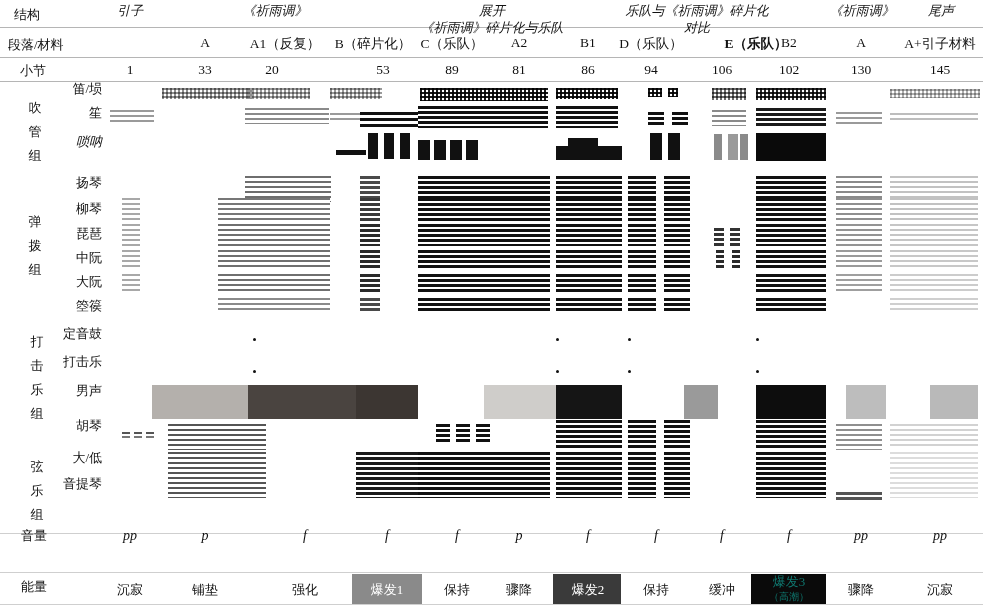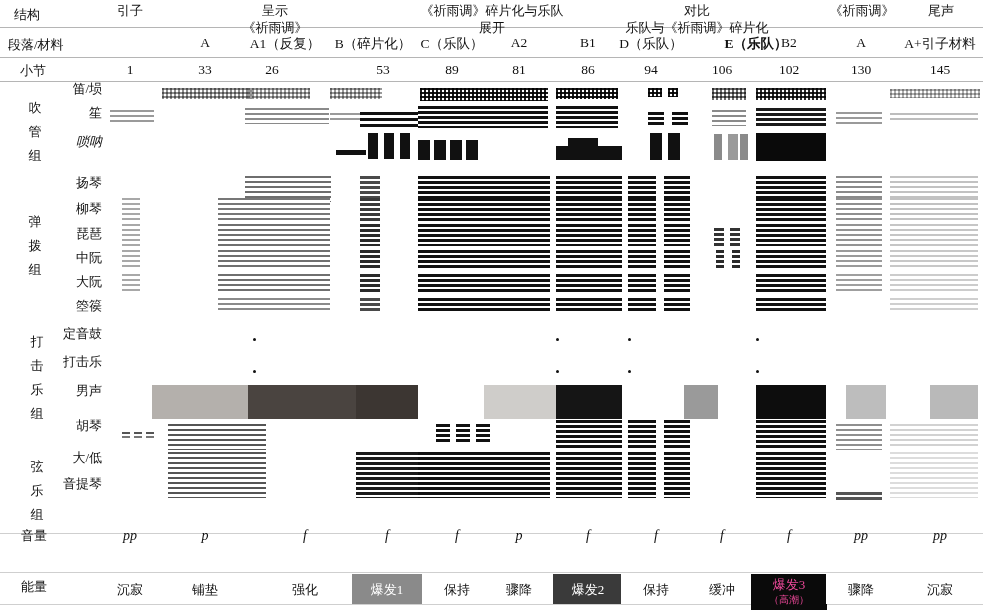--- a/index.html
+++ b/index.html
@@ -3,21 +3,21 @@
 <meta charset="utf-8">
 <style>
   html,body{margin:0;padding:0;background:#ffffff;}
   body{width:983px;height:611px;font-family:"Liberation Serif", serif;color:#111;overflow:hidden;}
   #sheet{position:relative;width:983px;height:611px;}
 
   .rowline{position:absolute;left:0;width:983px;height:1px;background:#cfcfcf;}
   .hdr-sep{background:#b5b5b5;}
 
   .lbl{position:absolute;font-size:13px;color:#111;white-space:nowrap;}
-  .grp{position:absolute;font-size:13px;color:#111;text-align:center;line-height:17px;}
+  .grp{position:absolute;font-size:13px;color:#111;text-align:center;line-height:17px;font-style:italic;}
 
   .rowlabel{position:absolute;font-size:13px;color:#111;text-align:right;white-space:nowrap;}
   .hdrlabel{position:absolute;font-size:13.5px;color:#111;text-align:center;white-space:nowrap;}
 
   .bar{position:absolute;}
   .energy{position:absolute;display:flex;align-items:center;justify-content:center;font-size:13px;line-height:15px;text-align:center;}
   .dyn{position:absolute;font-size:14px;text-align:center;font-family:"Liberation Serif",serif;font-style:italic;}
   .dot{position:absolute;width:3px;height:3px;background:#111;border-radius:50%;}
 </style>
 </head>
@@ -34,30 +34,29 @@
 
   <div class="lbl" style="left:14px;top:6px;">结构</div>
   <div class="lbl" style="left:8px;top:36px;">段落/材料</div>
   <div class="lbl" style="left:20px;top:62px;">小节</div>
 
   <div class="grp" id="secs">
       <div class="grp" style="left: 40px; top: 2px; width: 180px;">
         <div>引子</div>
       </div>
       <div class="grp" style="left: 185px; top: 2px; width: 180px;">
-        <div>呈示</div>
         <div>《祈雨调》</div>
       </div>
       <div class="grp" style="left: 402px; top: 2px; width: 180px;">
+        <div>展开</div>
         <div>《祈雨调》碎片化与乐队</div>
-        <div>展开</div>
       </div>
       <div class="grp" style="left: 607px; top: 2px; width: 180px;">
+        <div>乐队与《祈雨调》碎片化</div>
         <div>对比</div>
-        <div>乐队与《祈雨调》碎片化</div>
       </div>
       <div class="grp" style="left: 772px; top: 2px; width: 180px;">
         <div>《祈雨调》</div>
       </div>
       <div class="grp" style="left: 851px; top: 2px; width: 180px;">
         <div>尾声</div>
       </div>
     </div>
   <div id="mats">
       <div class="hdrlabel" style="left: 145px; top: 35px; width: 120px;">A</div>
@@ -68,21 +67,21 @@
       <div class="hdrlabel" style="left: 528px; top: 35px; width: 120px;">B1</div>
       <div class="hdrlabel" style="left: 591px; top: 35px; width: 120px;">D（乐队）</div>
       <div class="hdrlabel" style="left: 696px; top: 35px; width: 120px; font-weight: bold;">E（乐队）</div>
       <div class="hdrlabel" style="left: 729px; top: 35px; width: 120px;">B2</div>
       <div class="hdrlabel" style="left: 801px; top: 35px; width: 120px;">A</div>
       <div class="hdrlabel" style="left: 880px; top: 35px; width: 120px;">A+引子材料</div>
     </div>
   <div id="meas">
       <div class="hdrlabel" style="left: 70px; top: 62px; width: 120px;">1</div>
       <div class="hdrlabel" style="left: 145px; top: 62px; width: 120px;">33</div>
-      <div class="hdrlabel" style="left: 212px; top: 62px; width: 120px;">26</div>
+      <div class="hdrlabel" style="left: 212px; top: 62px; width: 120px;">20</div>
       <div class="hdrlabel" style="left: 323px; top: 62px; width: 120px;">53</div>
       <div class="hdrlabel" style="left: 392px; top: 62px; width: 120px;">89</div>
       <div class="hdrlabel" style="left: 459px; top: 62px; width: 120px;">81</div>
       <div class="hdrlabel" style="left: 528px; top: 62px; width: 120px;">86</div>
       <div class="hdrlabel" style="left: 591px; top: 62px; width: 120px;">94</div>
       <div class="hdrlabel" style="left: 662px; top: 62px; width: 120px;">106</div>
       <div class="hdrlabel" style="left: 729px; top: 62px; width: 120px;">102</div>
       <div class="hdrlabel" style="left: 801px; top: 62px; width: 120px;">130</div>
       <div class="hdrlabel" style="left: 880px; top: 62px; width: 120px;">145</div>
     </div>
@@ -322,21 +321,21 @@
       <div class="energy" style="left: 621px; top: 574px; width: 70px; height: 30px; background: rgb(255, 255, 255); color: rgb(17, 17, 17);">
         <div>
           <div>保持</div>
         </div>
       </div>
       <div class="energy" style="left: 687px; top: 574px; width: 70px; height: 30px; background: rgb(255, 255, 255); color: rgb(17, 17, 17);">
         <div>
           <div>缓冲</div>
         </div>
       </div>
-      <div class="energy" style="left: 751px; top: 574px; width: 76px; height: 36px; background: rgb(10, 10, 10); color: #ec4899;">
+      <div class="energy" style="left: 751px; top: 574px; width: 76px; height: 30px; background: rgb(10, 10, 10); color: #0f766e;">
         <div>
           <div>爆发3</div>
           <div style="font-size: 10px;">（高潮）</div>
         </div>
       </div>
       <div class="energy" style="left: 826px; top: 574px; width: 70px; height: 30px; background: rgb(255, 255, 255); color: rgb(17, 17, 17);">
         <div>
           <div>骤降</div>
         </div>
       </div>

